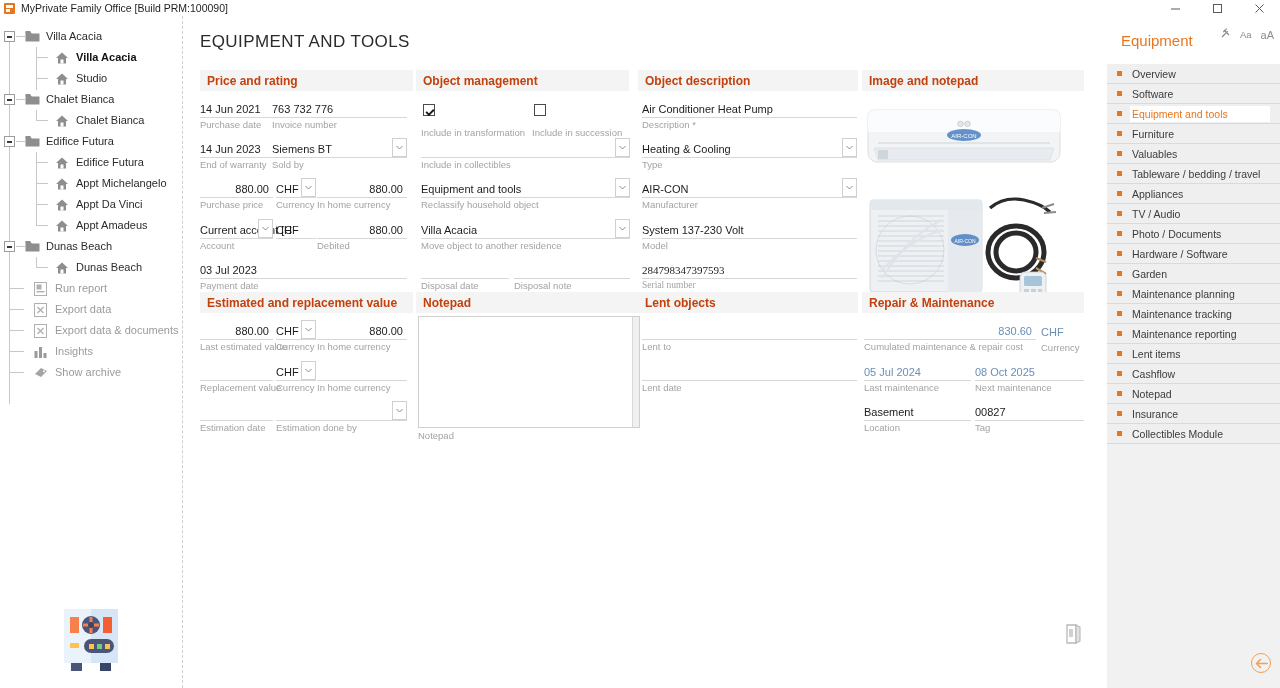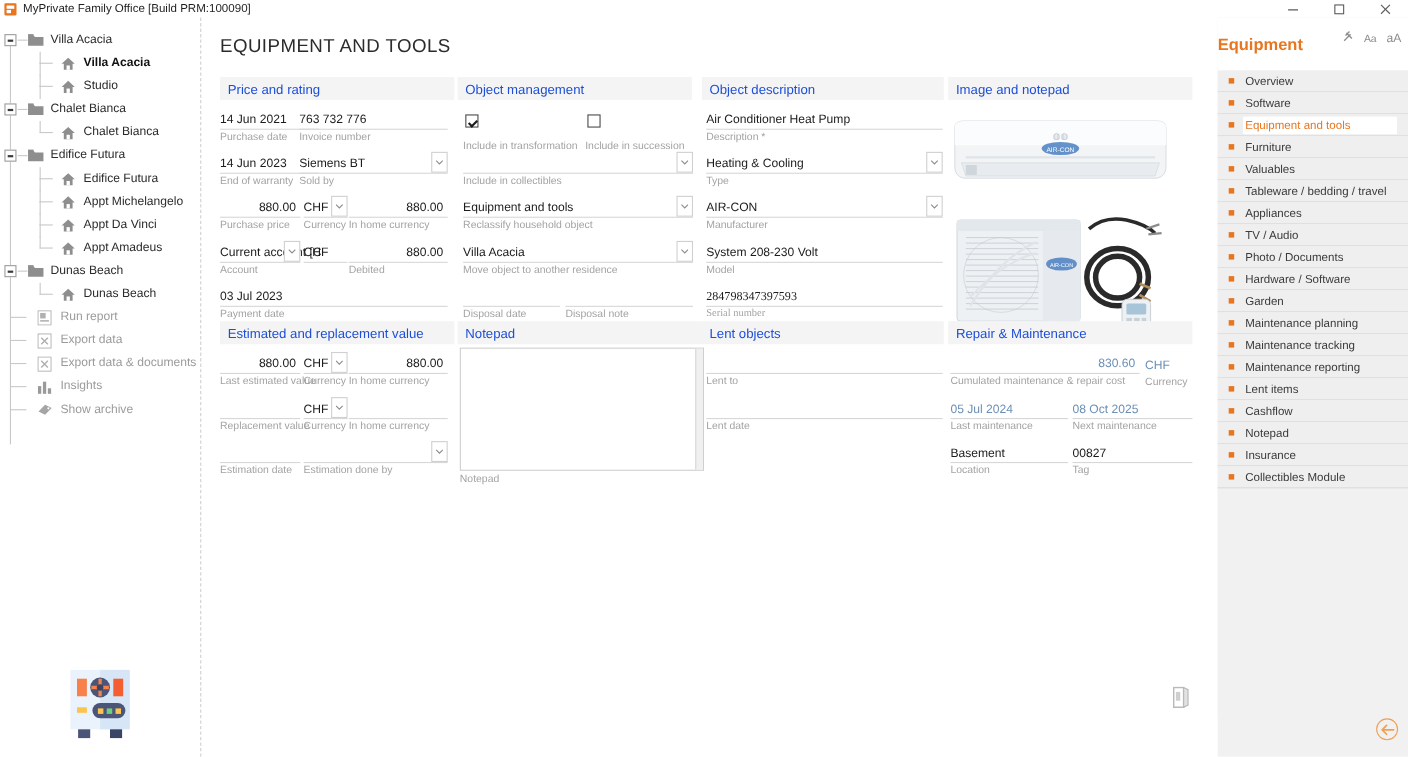--- a/index.html
+++ b/index.html
@@ -95,23 +95,24 @@
     background: #ffffff;
   }
   .page-title {
     position: absolute; left: 16px; top: 16px;
     font-size: 17px; color: #2b2b2b; letter-spacing: 0.4px;
     font-family: "Liberation Sans", sans-serif;
   }
 
   .panel { position: absolute; }
   .panel-head {
-    height: 21px; background: #f4f4f4; color: #1d4ed8;
+    height: 21px; background: #f4f4f4; color: #c2410c;
     font-size: 12px; padding-left: 7px; display: flex; align-items: center;
     white-space: nowrap;
+    font-weight: bold;
   }
 
   .fields { position: relative; }
   .fld {
     position: absolute;
     border-bottom: 1px solid #d7d7d7;
   }
   .fld .val {
     position: absolute; left: 0; bottom: 2px;
     font-size: 11px; color: #1c1c1c; white-space: nowrap;
@@ -160,21 +161,21 @@
   
   .right-panel {
     position: absolute; left: 1107px; top: 16px; width: 173px; height: 672px;
     background: #f1f1f1;
   }
   .rp-head {
     position: relative; height: 48px; background: #ffffff;
     display: flex; align-items: center;
   }
   .rp-title {
-    font-size: 15px; color: #e8761f; font-weight: bold;
+    margin-left: 14px; font-size: 15px; color: #e8761f; font-weight: normal;
   }
   .rp-tools {
     position: absolute; right: 6px; top: 12px;
     display: flex; align-items: center; gap: 9px;
   }
   .pin-icon { color: #8b8b8b; }
   .aa { font-size: 9.5px; color: #8b8b8b; }
   .aa b { font-size: 11px; font-weight: normal; }
 
   .rp-list { background: #ffffff; }
@@ -583,21 +584,21 @@
       <div class="fld" style="left:458px; top:160px; width:215px; height:22px;">
         <span class="val">AIR-CON</span>
         <span class="lab">Manufacturer</span>
         <span class="ddl">
             <svg width="7" height="5" viewBox="0 0 7 5">
               <path d="M0.5 1 L3.5 4 L6.5 1" fill="none" stroke="#8c8c8c" stroke-width="1"></path>
             </svg>
           </span>
       </div>
       <div class="fld" style="left:458px; top:201px; width:215px; height:22px;">
-        <span class="val">System 208-230 Volt</span>
+        <span class="val">System 137-230 Volt</span>
         <span class="lab">Model</span>
       </div>
       <div class="fld" style="left:458px; top:241px; width:215px; height:22px;font-family:Liberation Serif, serif;">
         <span class="val">284798347397593</span>
         <span class="lab">Serial number</span>
       </div>
     </div>
 
     <div class="panel" style="left:678px; top:54px; width:222px;">
       <div class="panel-head">Image and notepad</div>

